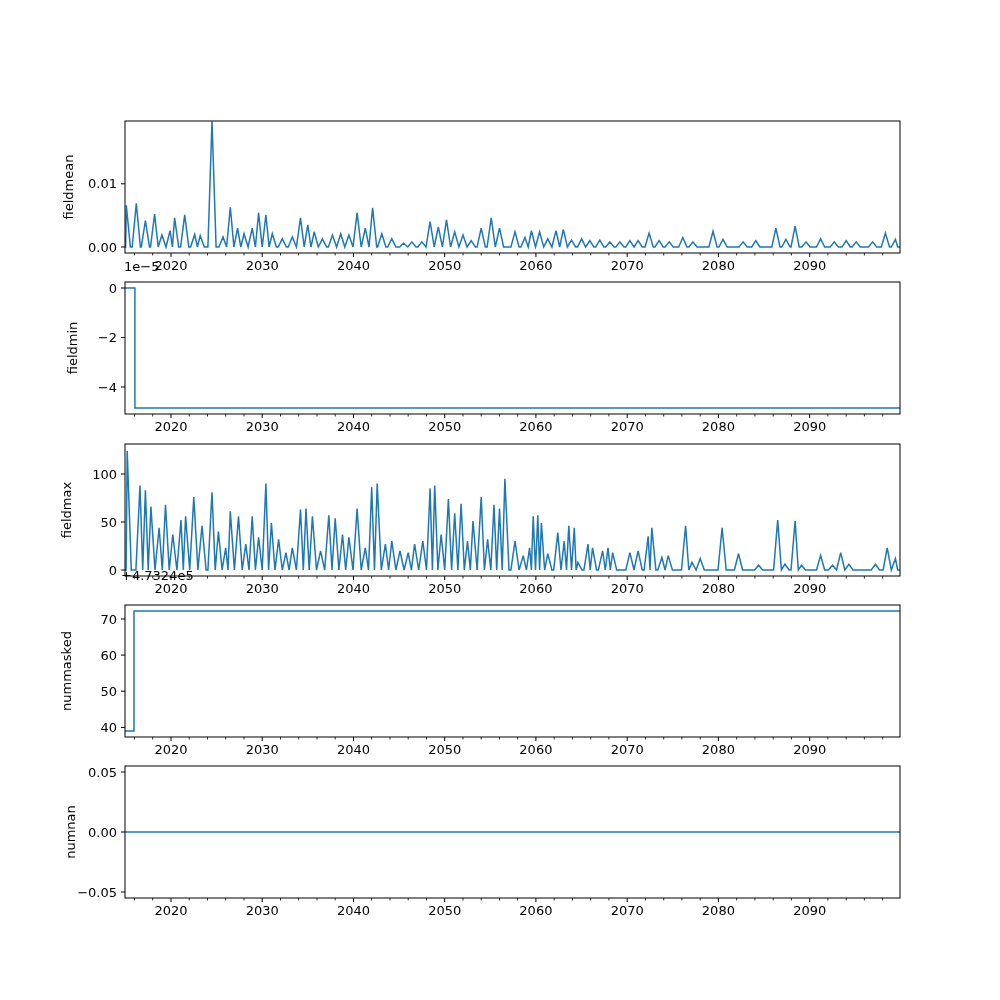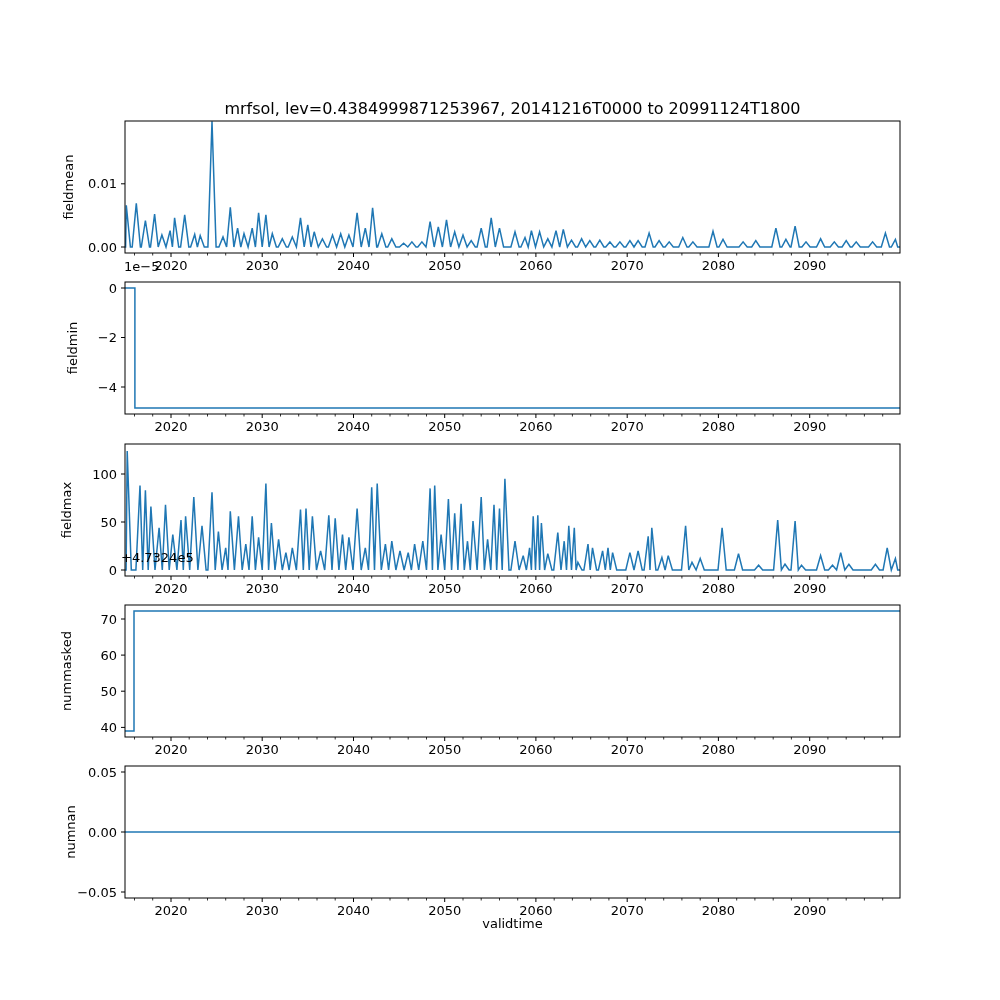--- a/index.html
+++ b/index.html
@@ -327,22 +327,20 @@
         <line x1="864.4" y1="898" x2="864.4" y2="900.5" stroke="#000000" stroke-width="0.8"></line>
         <line x1="882.7" y1="898" x2="882.7" y2="900.5" stroke="#000000" stroke-width="0.8"></line>
         <line x1="121" y1="772.0" x2="125" y2="772.0" stroke="#000000" stroke-width="1"></line>
         <text x="117" y="776.5" text-anchor="end" font-family="&quot;DejaVu Sans&quot;, sans-serif" font-size="13" fill="#000000">0.05</text>
         <line x1="121" y1="832.0" x2="125" y2="832.0" stroke="#000000" stroke-width="1"></line>
         <text x="117" y="836.5" text-anchor="end" font-family="&quot;DejaVu Sans&quot;, sans-serif" font-size="13" fill="#000000">0.00</text>
         <line x1="121" y1="892.0" x2="125" y2="892.0" stroke="#000000" stroke-width="1"></line>
         <text x="117" y="896.5" text-anchor="end" font-family="&quot;DejaVu Sans&quot;, sans-serif" font-size="13" fill="#000000">−0.05</text>
       </g>
     </svg>
-  <div class="title">mrfsol, lev=0.4384999871253967, 20141216T0000 to 20991124T1800</div>
   <div class="ylabel" style="left:68px;top:187px;">fieldmean</div>
   <div class="ylabel" style="left:72px;top:348px;">fieldmin</div>
   <div class="ylabel" style="left:66px;top:510px;">fieldmax</div>
   <div class="ylabel" style="left:66px;top:671px;">nummasked</div>
   <div class="ylabel" style="left:70px;top:832px;">numnan</div>
   <div class="offset" style="left:124px;top:259px;">1e−5</div>
-  <div class="offset" style="left:121px;top:550px;">+4.7324e5</div>
-  <div class="xlabel">validtime</div>
+  <div class="offset" style="left:121px;top:568px;">+4.7324e5</div>
 </div>
 
 </body></html>

